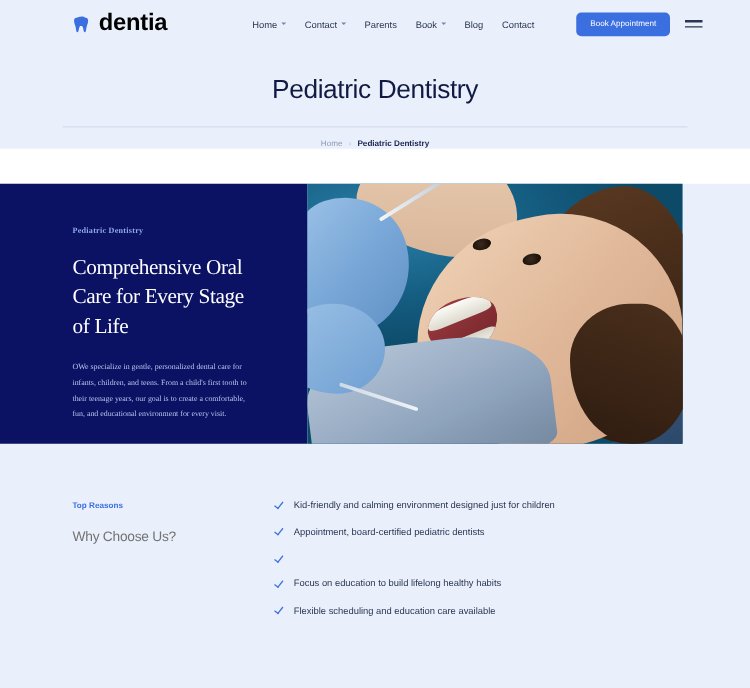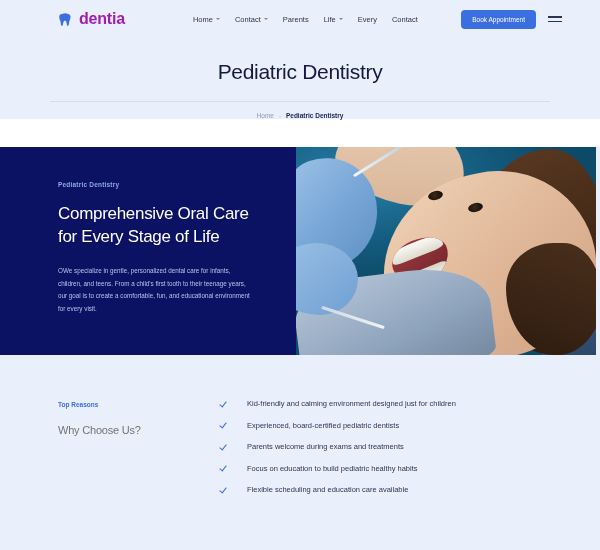--- a/index.html
+++ b/index.html
@@ -12,21 +12,21 @@
   .page { position: relative; width: 600px; height: 550px; background: #eaf0fb; }
 
   
   .header {
     height: 38px; display: flex; align-items: center;
     padding: 0 22px; background: #eaf0fb;
   }
   .logo { display: flex; align-items: center; gap: 6px; margin-left: 36px; }
   .logo-icon { width: 15px; height: 15px; display: block; }
   .logo-text {
-    font-size: 16px; font-weight: bold; color: #a21caf;
+    font-size: 19px; font-weight: bold; color: #000000;
     letter-spacing: -0.2px;
   }
   .nav { display: flex; align-items: center; gap: 15px; margin-left: 68px; }
   .nav-item {
     display: flex; align-items: center; gap: 3px;
     font-size: 7.5px; color: #2b3553; cursor: pointer;
     white-space: nowrap;
   }
   .caret {
     width: 0; height: 0;
@@ -64,22 +64,23 @@
   .crumb-link { color: #8d99b5; cursor: pointer; }
   .crumb-sep { color: #b3bdd4; font-size: 6px; }
   .crumb-current { color: #1a2550; font-weight: bold; }
 
   
   .white-gap { height: 28px; background: #ffffff; }
 
   
   .hero { display: flex; height: 208px; }
   .hero-left {
-    width: 296px; background: #0b1163; color: #fff;
+    width: 246px; background: #0b1163; color: #fff;
     padding: 34px 46px 0 58px;
+    font-family: Liberation Serif, serif;
   }
   .hero-eyebrow {
     font-size: 6.5px; color: #8fa8e8; font-weight: bold;
     letter-spacing: 0.2px; margin-bottom: 14px;
   }
   .hero-title {
     font-size: 17px; line-height: 1.38; font-weight: normal;
     letter-spacing: -0.3px; margin-bottom: 16px;
   }
   .hero-text {
@@ -184,21 +185,21 @@
   .why-left { width: 162px; padding-top: 2px; }
   .why-eyebrow {
     font-size: 6.5px; color: #3b6fe0; font-weight: bold; margin-bottom: 16px;
   }
   .why-title {
     font-size: 11px; color: #737373; font-weight: normal;
     letter-spacing: -0.2px;
   }
   .why-list { flex: 1; padding-left: 0px; }
   .why-item {
-    display: flex; align-items: flex-start; gap: 20px; margin-bottom: 12.5px;
+    display: flex; align-items: flex-start; gap: 8px; margin-bottom: 12.5px;
     font-size: 7.5px; color: #2b3553;
   }
   .check {
     flex: 0 0 auto; width: 7px; height: 7px; margin-top: 0.5px;
     position: relative;
   }
   .check::before {
     content: ""; position: absolute; left: 1px; top: 0px;
     width: 3.2px; height: 6px;
     border-right: 1.1px solid #3b6fe0; border-bottom: 1.1px solid #3b6fe0;
@@ -224,25 +225,25 @@
         <i class="caret"></i>
       </div>
       <div class="nav-item">
         <span>Contact</span>
         <i class="caret"></i>
       </div>
       <div class="nav-item">
         <span>Parents</span>
       </div>
       <div class="nav-item">
-        <span>Life</span>
+        <span>Book</span>
         <i class="caret"></i>
       </div>
       <div class="nav-item">
-        <span>Every</span>
+        <span>Blog</span>
       </div>
       <div class="nav-item">
         <span>Contact</span>
       </div>
     </div>
 
     <div class="header-right">
       <button class="btn-book">Book Appointment</button>
       <div class="hamburger">
         <span></span>
@@ -298,29 +299,28 @@
       <div class="why-eyebrow">Top Reasons</div>
       <h2 class="why-title">Why Choose Us?</h2>
     </div>
     <div class="why-list">
       <div class="why-item">
         <span class="check"></span>
         <span>Kid-friendly and calming environment designed just for children</span>
       </div>
       <div class="why-item">
         <span class="check"></span>
-        <span>Experienced, board-certified pediatric dentists</span>
-      </div>
-      <div class="why-item">
-        <span class="check"></span>
-        <span>Parents welcome during exams and treatments</span>
-      </div>
-      <div class="why-item">
-        <span class="check"></span>
-        <span>Focus on education to build pediatric healthy habits</span>
+        <span>Appointment, board-certified pediatric dentists</span>
+      </div>
+      <div class="why-item">
+        <span class="check"></span>
+      </div>
+      <div class="why-item">
+        <span class="check"></span>
+        <span>Focus on education to build lifelong healthy habits</span>
       </div>
       <div class="why-item">
         <span class="check"></span>
         <span>Flexible scheduling and education care available</span>
       </div>
     </div>
   </div>
 
 </div>
 

